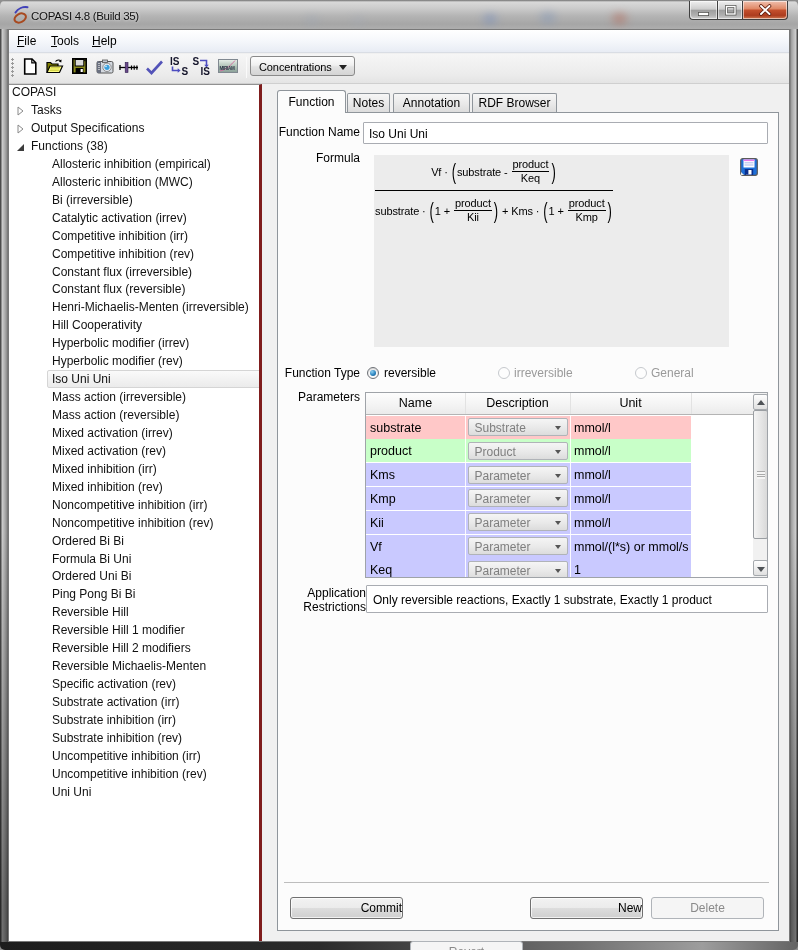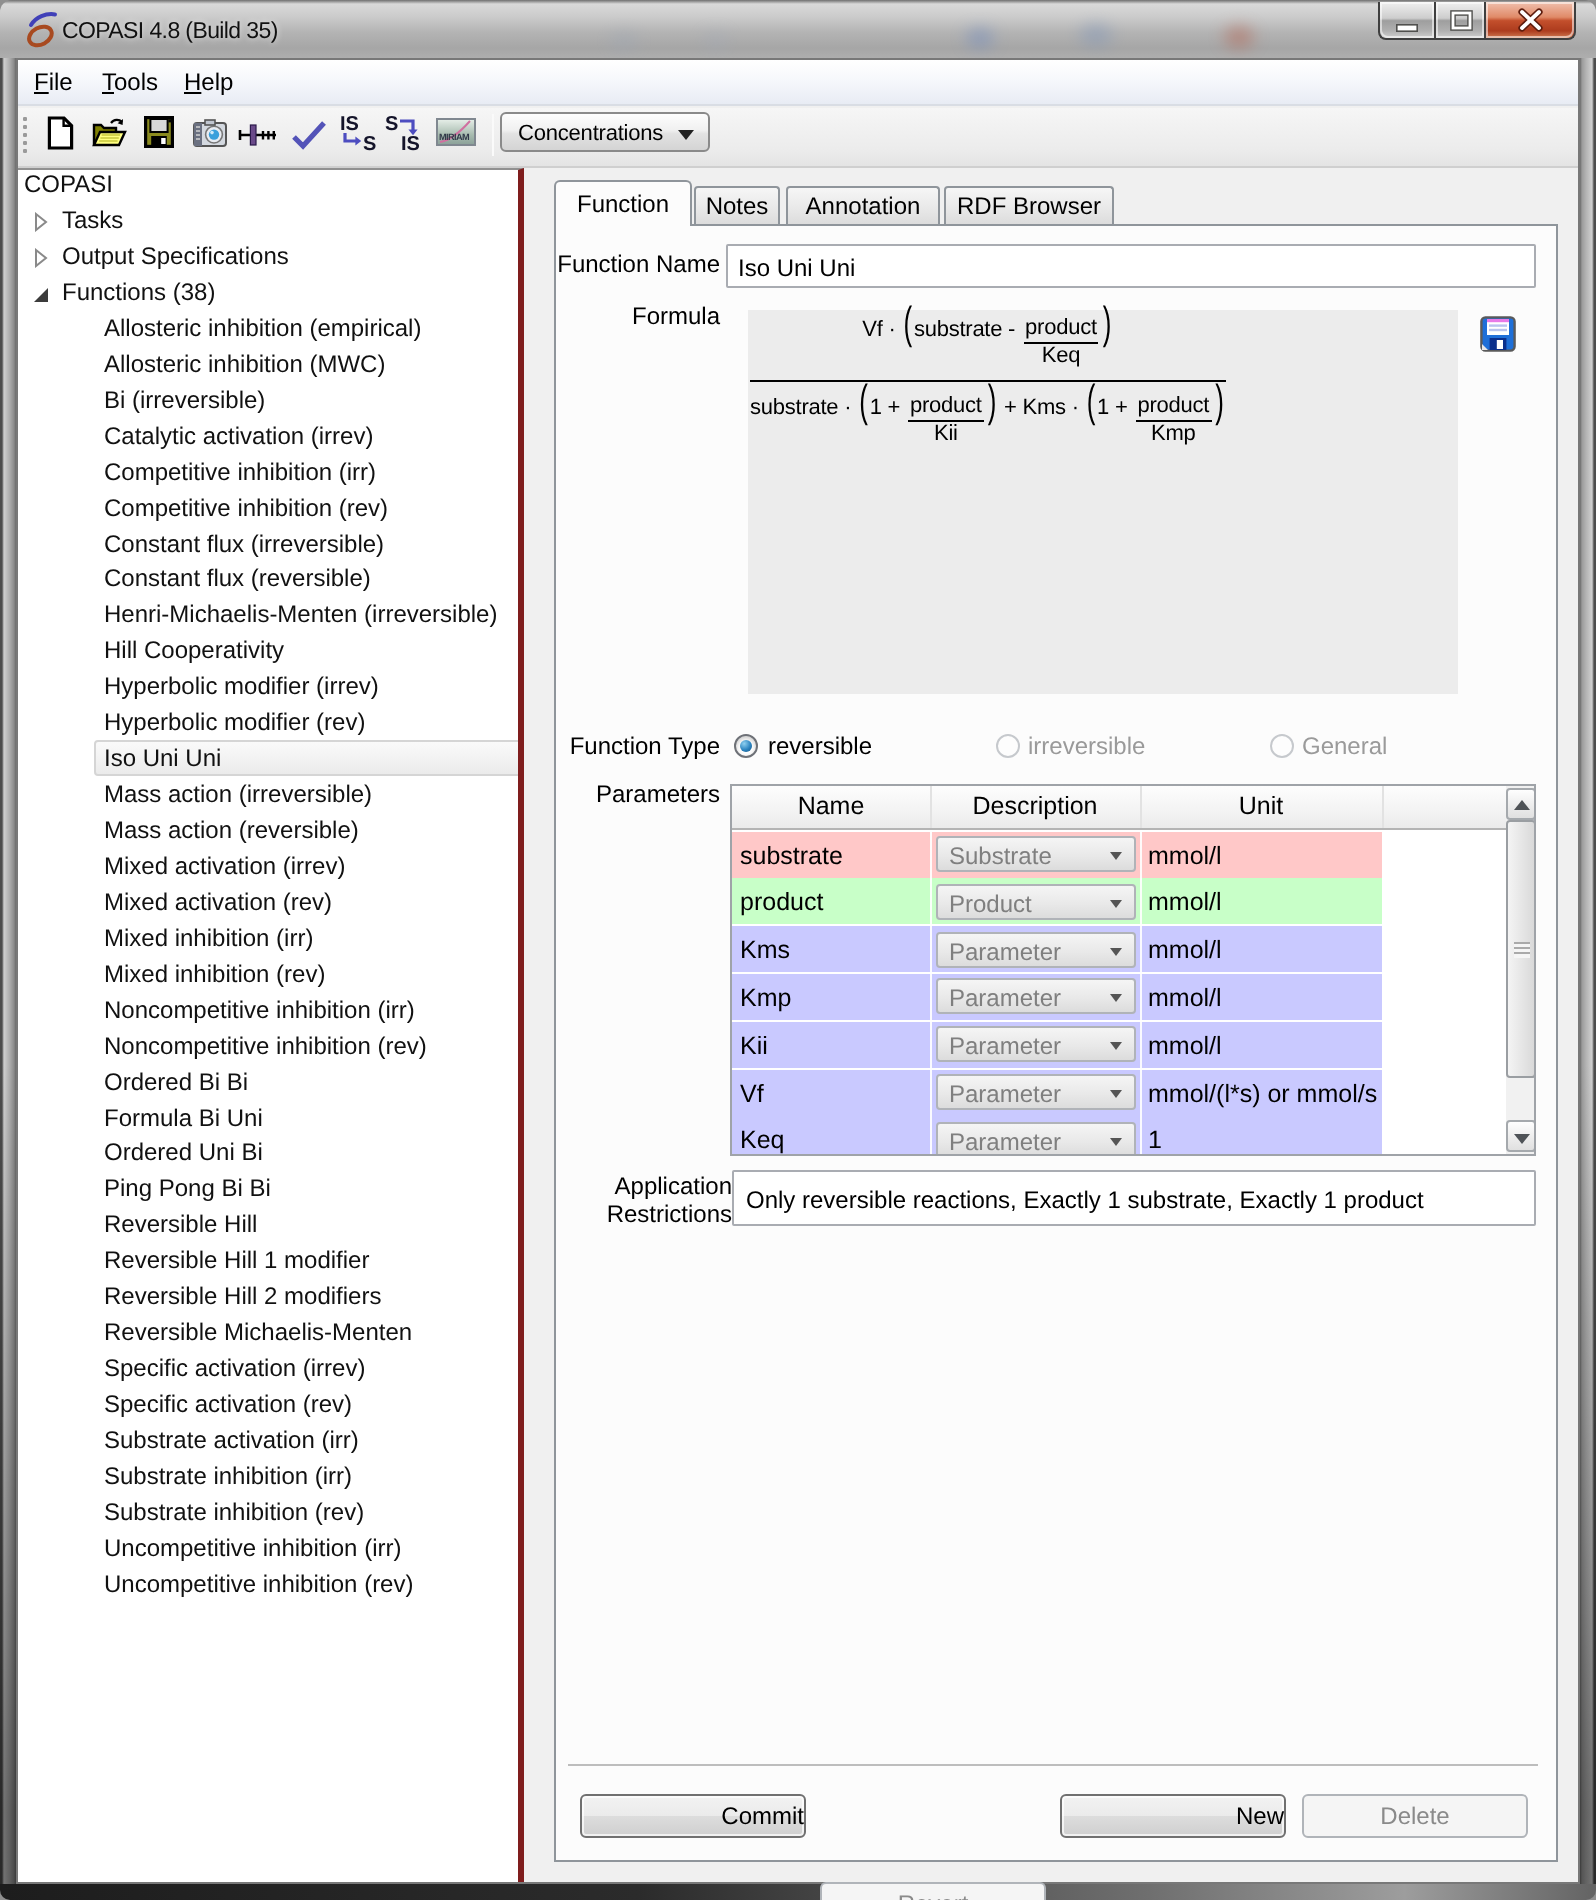--- a/index.html
+++ b/index.html
@@ -79,21 +79,21 @@
   border:1px solid #8f959b; border-bottom:none; border-radius:2px 2px 0 0; line-height:18px; }
 
 .lbl { position:absolute; font-size:12px; color:#000; text-align:right; }
 .input { position:absolute; border:1px solid #a9acb2; background:#fff; border-radius:1px;
   font-size:12px; color:#000; }
 
 
 #fbox { left:374px; top:155px; width:355px; height:192px; background:#ececec; }
 #formula { position:absolute; left:375px; top:159px; font-size:11px; color:#000; letter-spacing:-0.12px; }
 .bf { display:inline-flex; flex-direction:column; align-items:center; }
-.frow { display:flex; white-space:pre; }
+.frow { display:flex; align-items:center; white-space:pre; }
 .fbar { align-self:stretch; height:1px; background:#000; margin:6px 0 7px 0; }
 .sf { display:inline-flex; flex-direction:column; align-items:center; margin:0 1px; line-height:11px; }
 .sf .bar { align-self:stretch; height:1px; background:#000; margin:1px 0; }
 .sf .t, .sf .b { padding:0 1px; }
 .paren { font-size:13px; display:inline-block; transform:scaleY(1.72); line-height:13px; margin:0 1px; }
 
 
 .radio { position:absolute; width:12px; height:12px; border-radius:50%; background:#fdfdfd; }
 .radio.en { border:1px solid #6e7177; box-shadow:inset 0 1px 2px rgba(0,0,0,.2); }
 .radio.en .dot { position:absolute; left:2px; top:2px; width:6px; height:6px; border-radius:50%;
@@ -365,39 +365,39 @@
     <div class="trow t2">
           <span>Reversible Hill 1 modifier</span>
         </div>
     <div class="trow t2">
           <span>Reversible Hill 2 modifiers</span>
         </div>
     <div class="trow t2">
           <span>Reversible Michaelis-Menten</span>
         </div>
     <div class="trow t2">
-          <span>Specific activation (irrev)</span>
-        </div>
-    <div class="trow t2">
           <span>Specific activation (rev)</span>
         </div>
     <div class="trow t2">
           <span>Substrate activation (irr)</span>
         </div>
     <div class="trow t2">
           <span>Substrate inhibition (irr)</span>
         </div>
     <div class="trow t2">
           <span>Substrate inhibition (rev)</span>
         </div>
     <div class="trow t2">
           <span>Uncompetitive inhibition (irr)</span>
         </div>
     <div class="trow t2">
           <span>Uncompetitive inhibition (rev)</span>
+        </div>
+    <div class="trow t2">
+          <span>Uni Uni</span>
         </div>
     </div>
   </div>
 
   <div id="pane" class="abs"></div>
   <div id="tab-active" class="tab abs">Function</div>
   <div class="tab tab-i" style="left:347px;width:43px;">Notes</div>
   <div class="tab tab-i" style="left:393px;width:77px;">Annotation</div>
   <div class="tab tab-i" style="left:472px;width:85px;">RDF Browser</div>
 

